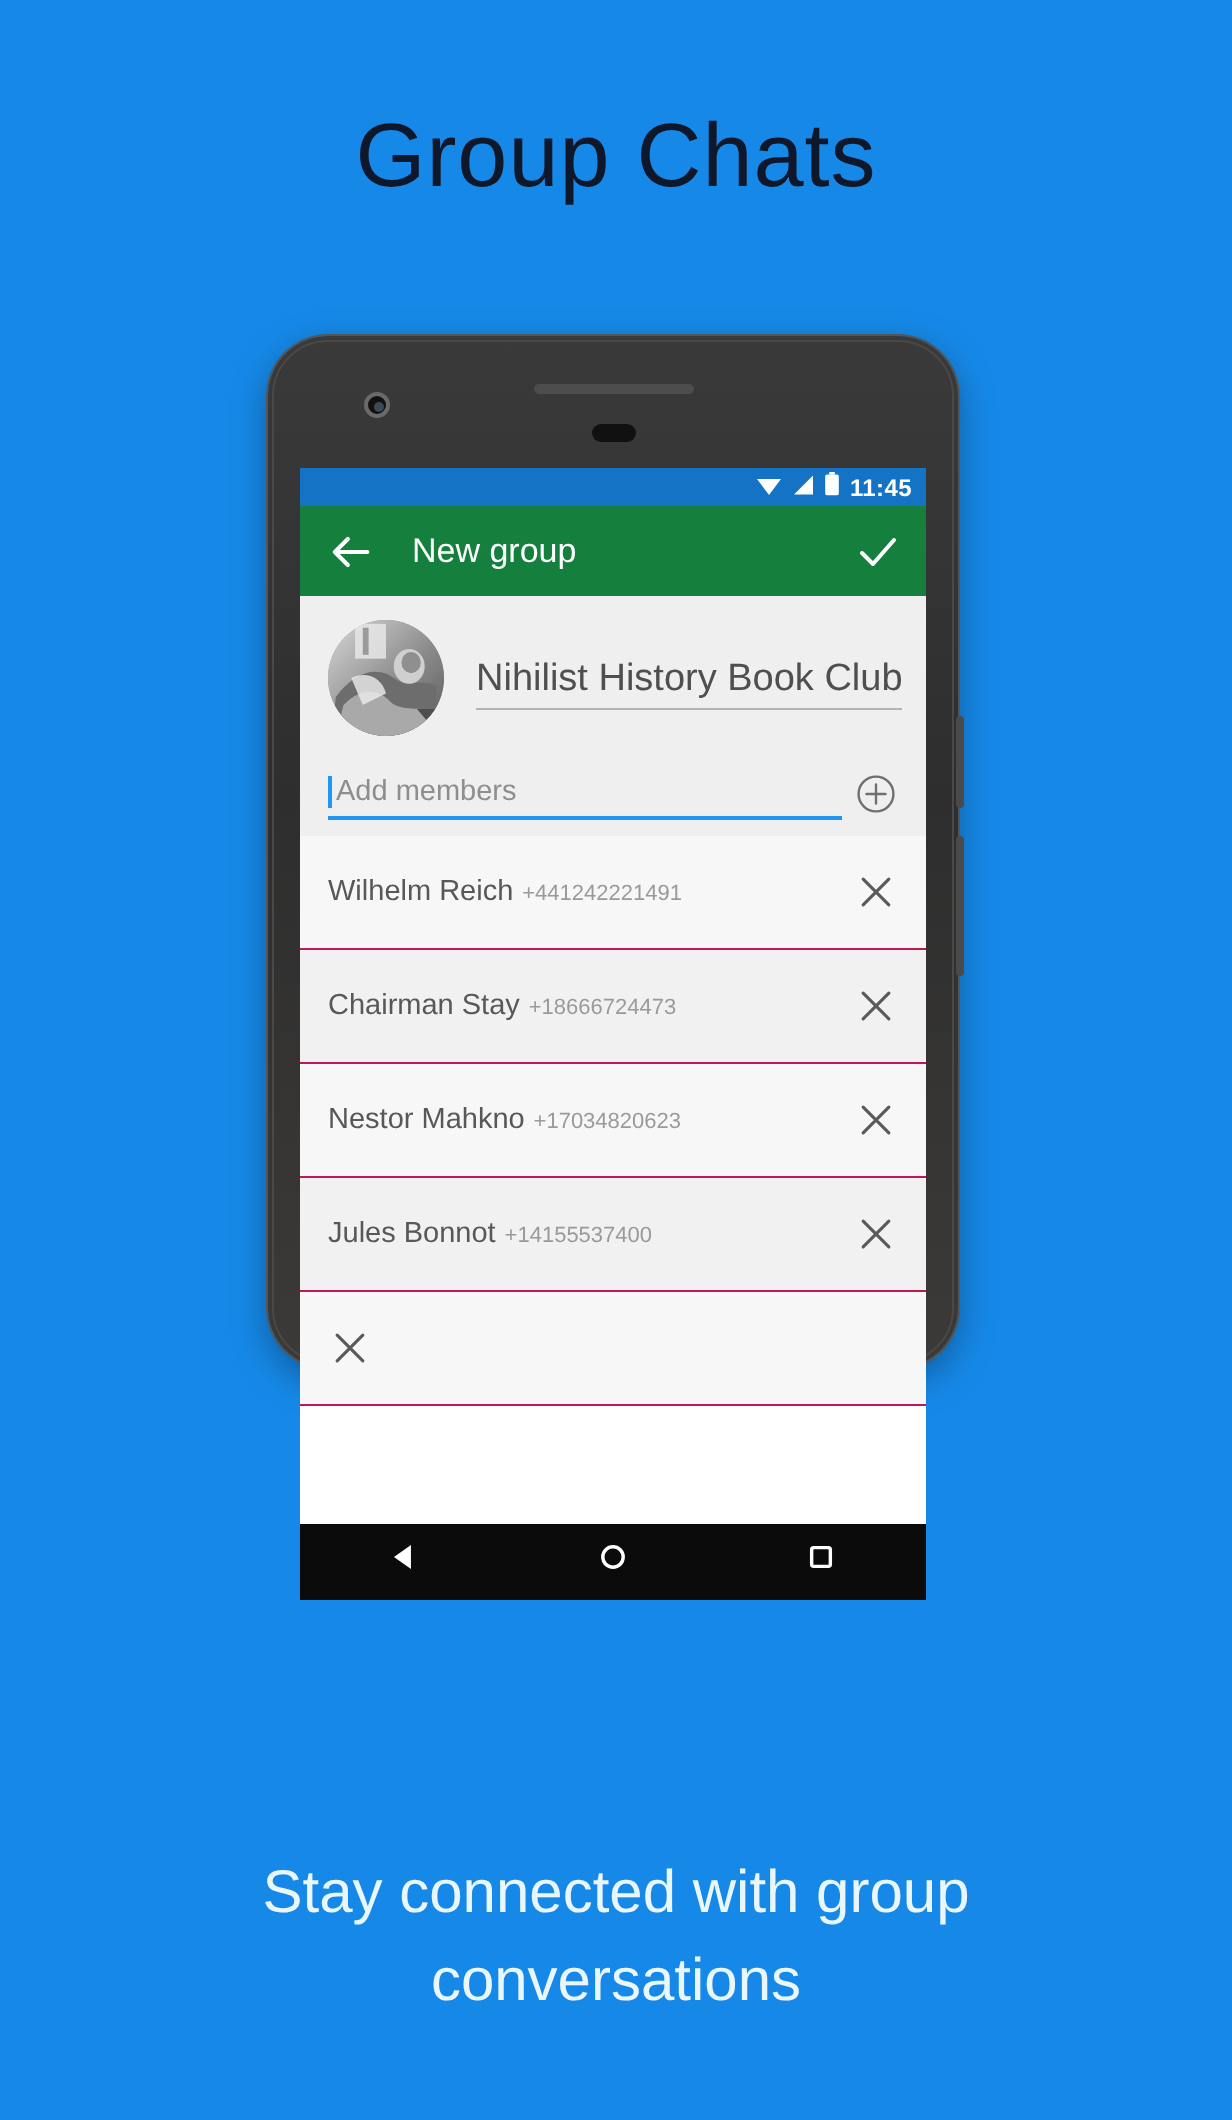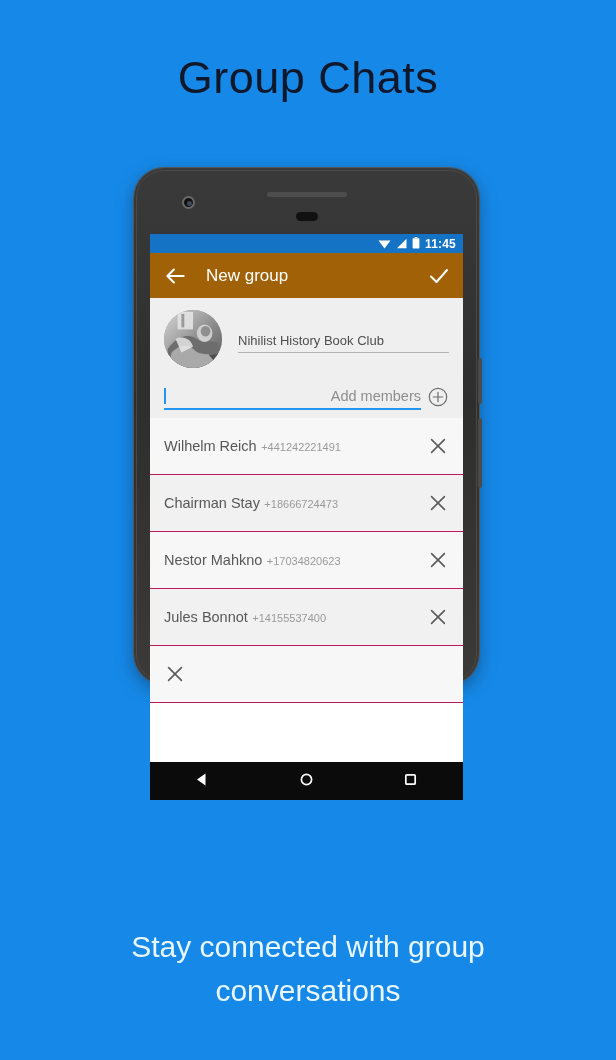--- a/index.html
+++ b/index.html
@@ -94,21 +94,21 @@
     height:19px; background:#1473C4;
     display:flex; align-items:center; justify-content:flex-end;
     padding-right:7px; gap:5px;
   }
   .sb-icon{ display:block; }
   .sb-time{
     color:#ffffff; font-size:12px; font-weight:bold; letter-spacing:0.2px;
   }
 
   .appbar{
-    height:45px; background:#a16207;
+    height:45px; background:#15803d;
     display:flex; align-items:center;
     padding:0 12px;
   }
   .appbar-back{ width:26px; height:26px; flex:0 0 auto; cursor:pointer; }
   .appbar-title{
     color:#ffffff; font-size:17px; font-weight:400;
     margin-left:18px; flex:1 1 auto;
     white-space:nowrap;
   }
   .appbar-done{ width:24px; height:24px; flex:0 0 auto; cursor:pointer; }
@@ -130,26 +130,26 @@
   }
   .avatar svg{ display:block; width:100%; height:100%; }
   .name-field{
     flex:1 1 auto;
     margin-left:16px;
     margin-top:6px;
     border-bottom:1px solid #b3b3b3;
     padding-bottom:3px;
   }
   .name-value{
-    font-size:13px; color:#4f4f4f; white-space:nowrap;
+    font-size:19px; color:#4f4f4f; white-space:nowrap;
   }
 
   .row-members{
     position:absolute; left:14px; right:14px; bottom:8px;
-    display:flex; align-items:flex-end;text-align:right;
+    display:flex; align-items:flex-end;
   }
   .members-field{
     flex:1 1 auto;
     border-bottom:2px solid #2196F3;
     padding-bottom:3px;
     position:relative;
   }
   .members-caret{
     position:absolute; left:0; top:1px; bottom:4px;
     width:1.5px; background:#2196F3;

